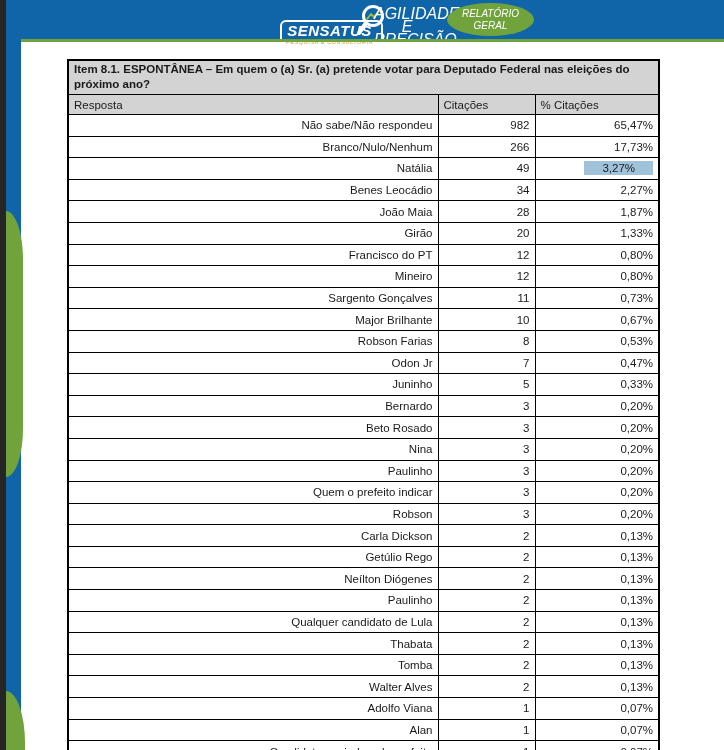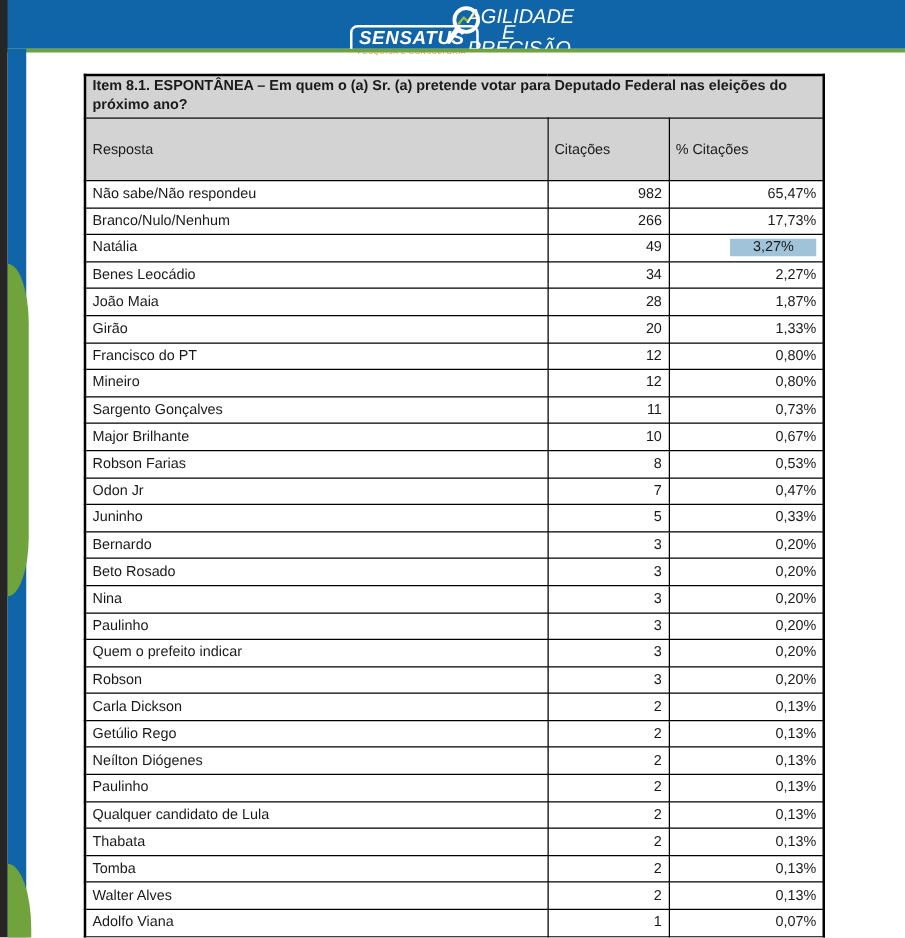--- a/index.html
+++ b/index.html
@@ -141,28 +141,28 @@
     font-weight: bold;
     font-size: 11.5px;
     line-height: 15px;
     padding: 1px 5px 2px 5px;
     height: 30px;
     white-space: normal !important;
   }
   tr.head-row td {
     background: #d3d3d3;
     height: 19px;
-    padding: 15px 5px;
+    padding: 0 5px;
     text-align: left;
   }
   tr.data-row td {
     height: 20.6px;
     background: #ffffff;
   }
-  td.col-name { text-align: left;  padding: 0 5px; }
+  td.col-name { text-align: right;  padding: 0 5px; }
   td.col-num  { text-align: right; padding: 0 5px; }
   .selected-text {
     background: #a0c3da;
     padding: 1px 18px;
   }
 </style>
 </head>
 <body>
 
 <div class="left-dark-strip"></div>
@@ -178,20 +178,24 @@
   </div>
   <svg class="magnifier" viewBox="0 0 32 36">
     <circle cx="17" cy="14" r="9.5" fill="none" stroke="#ffffff" stroke-width="3"></circle>
     <line x1="10" y1="21" x2="3" y2="31" stroke="#ffffff" stroke-width="4" stroke-linecap="round"></line>
     <polyline points="11,17 15,12 18,15 23,9" fill="none" stroke="#9bbf3a" stroke-width="1.8" stroke-linecap="round" stroke-linejoin="round"></polyline>
     <polygon points="23,9 20.5,9.5 22.8,12" fill="#9bbf3a"></polygon>
   </svg>
   <div class="tagline">
     <div>AGILIDADE E</div>
     <div>PRECISÃO</div>
+  </div>
+  <div class="badge">
+    <div>RELATÓRIO</div>
+    <div>GERAL</div>
   </div>
 </div>
 <div class="banner-green-line"></div>
 
 <div class="report-table-wrap">
   <table class="report">
     <colgroup>
       <col style="width:370px">
       <col style="width:97px">
       <col style="width:124px">

